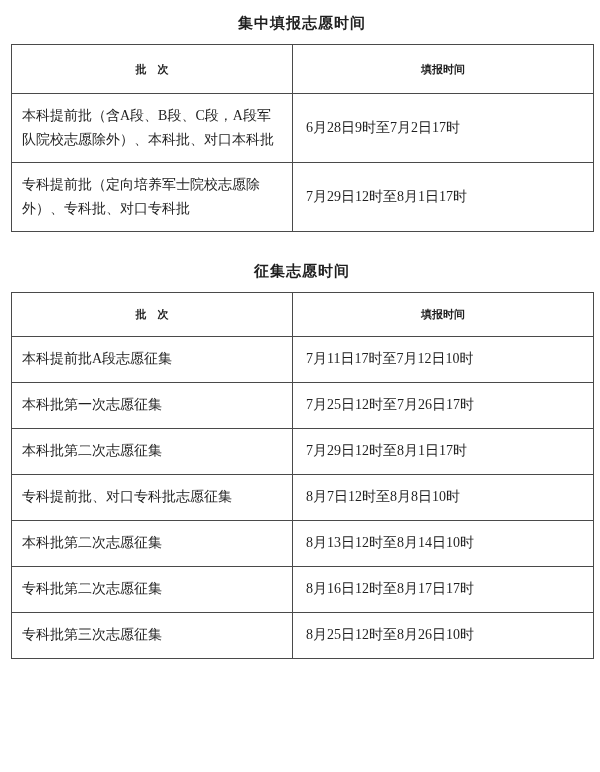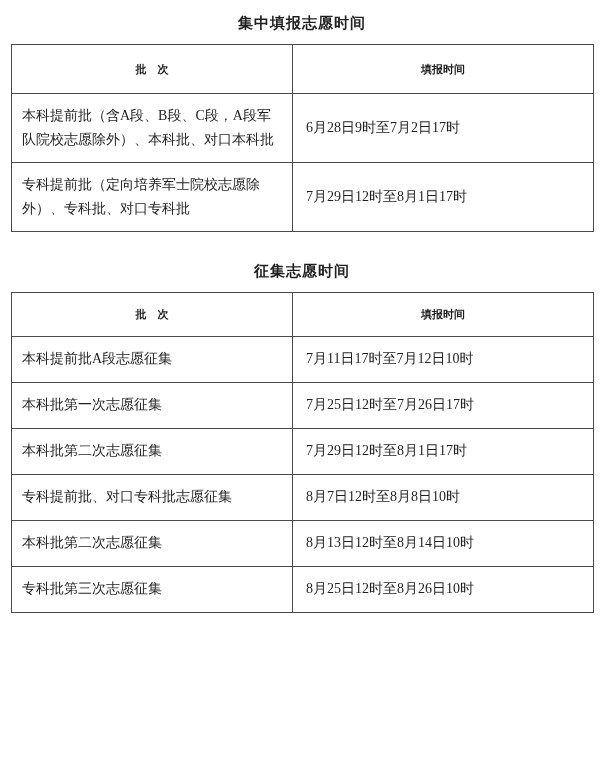--- a/index.html
+++ b/index.html
@@ -110,19 +110,23 @@
       </tr>
       <tr>
         <td class="batch">专科提前批、对口专科批志愿征集</td>
         <td class="time">8月7日12时至8月8日10时</td>
       </tr>
       <tr>
         <td class="batch">本科批第二次志愿征集</td>
         <td class="time">8月13日12时至8月14日10时</td>
       </tr>
       <tr>
+        <td class="batch">专科批第二次志愿征集</td>
+        <td class="time">8月16日12时至8月17日17时</td>
+      </tr>
+      <tr>
         <td class="batch">专科批第三次志愿征集</td>
         <td class="time">8月25日12时至8月26日10时</td>
       </tr>
     </tbody>
   </table>
 
 </div>
 
 </body></html>

